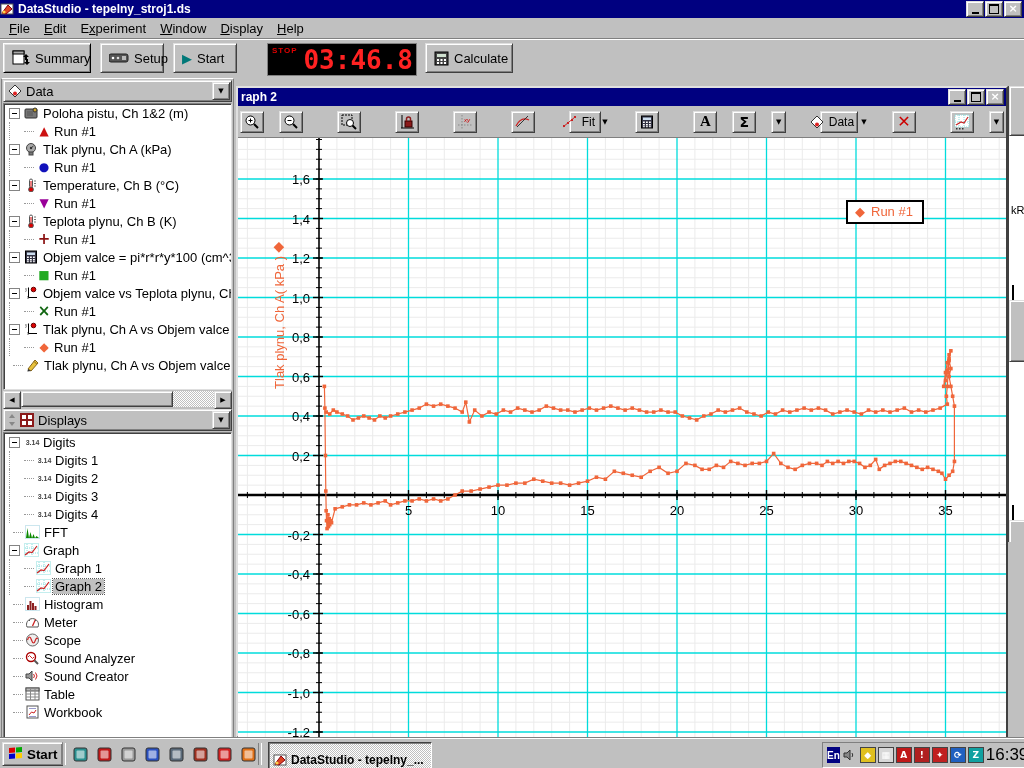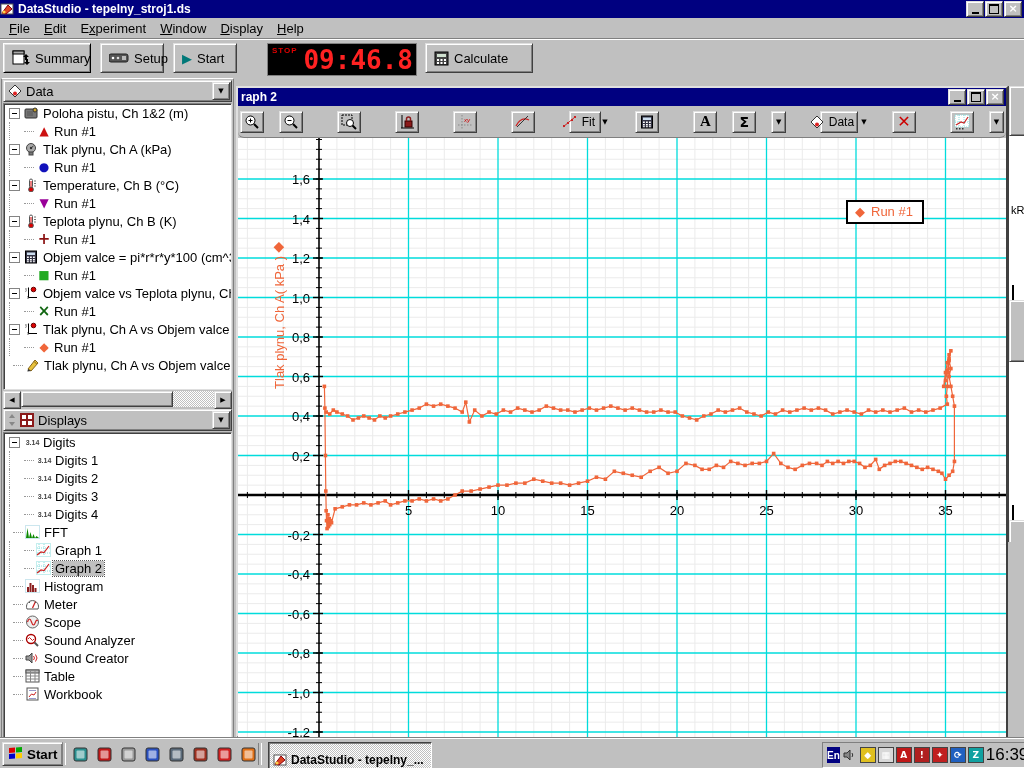--- a/index.html
+++ b/index.html
@@ -56,21 +56,21 @@
   .hscroll{height:16px;margin:1px;display:flex;}
   .scroll-btn{width:16px;height:16px;flex:none;display:flex;align-items:center;justify-content:center;
     font-size:7px;font-family:"DejaVu Sans",sans-serif;}
   .scroll-track{flex:1;position:relative;}
   .scroll-thumb{position:absolute;left:0;top:0;height:14px;width:150px;}
   
   #graph-window{left:236px;top:86px;width:772px;height:652px;background:#c0c0c0;
     border:2px solid;border-color:#dfdfdf #404040 #404040 #dfdfdf;box-sizing:border-box;}
   #graph-titlebar{height:18px;background:#000080;color:#fff;display:flex;align-items:center;}
   #graph-titlebar .t{font-weight:bold;font-size:12px;margin-left:3px;flex:1;}
-  #graph-toolbar{height:27px;display:flex;align-items:center;padding:2px 2px;gap:15px;border-bottom:1px solid #808080;border-radius:6px;}
+  #graph-toolbar{height:27px;display:flex;align-items:center;padding:2px 2px;gap:15px;border-bottom:1px solid #808080;}
   .gbtn{height:22px;min-width:24px;display:flex;align-items:center;justify-content:center;gap:3px;padding:0 2px;box-sizing:border-box;}
   .gbtn .txt{font-size:12px;padding:0 2px;}
   .gap{width:4px;flex:none;}
   #plot{position:relative;left:0;top:0;width:768px;height:604px;background:#fff;overflow:hidden;}
   #plot svg{position:absolute;left:0;top:0;}
   #legend{position:absolute;left:608px;top:62px;border:2px solid #000;background:#fff;
     display:flex;align-items:center;gap:6px;padding:2px 9px 3px 7px;}
   #legend .d{font-family:"DejaVu Sans",sans-serif;font-size:13px;}
   #ylabel-block{position:absolute;left:30px;top:100px;width:22px;text-align:center;}
   #ylabel-block .d{font-family:"DejaVu Sans",sans-serif;font-size:14px;display:block;}
@@ -153,23 +153,23 @@
         </svg>
       </span>
     <span>Setup</span>
   </button>
   <button class="tbtn raised" style="left:173px;width:64px">
     <span class="icon" style="color:#007878;font-family:'DejaVu Sans';font-size:13px;line-height:13px">▶</span>
     <span>Start</span>
   </button>
   <div id="timerbox" class="abs">
     <span id="timer-stop">STOP</span>
-    <span id="timer-value">09:46.8</span>
+    <span id="timer-value">03:46.8</span>
   </div>
-  <button class="tbtn raised" style="left:425px;width:108px">
+  <button class="tbtn raised" style="left:425px;width:88px">
     <span class="icon" id="i-calc">
         <svg width="15" height="15" viewBox="0 0 15 15">
           <rect x="1" y="1" width="13" height="13" fill="#444" stroke="#000"></rect>
           <rect x="3" y="3" width="9" height="3" fill="#cfe0cf"></rect>
           <g fill="#fff">
             <rect x="3" y="8" width="2" height="2"></rect>
             <rect x="6.5" y="8" width="2" height="2"></rect>
             <rect x="10" y="8" width="2" height="2"></rect>
             <rect x="3" y="11" width="2" height="2"></rect>
             <rect x="6.5" y="11" width="2" height="2"></rect>
@@ -404,20 +404,34 @@
       </div>
       <div class="tree-row">
         <span class="guide-h" style="margin-left: 9px;"></span>
         <span class="icon" style="width: 17px; flex: 0 0 auto; text-align: center;">
           <svg width="15" height="14" viewBox="0 0 15 14">
             <rect x="0.5" y="0.5" width="14" height="13" fill="#fff" stroke="#9cd" stroke-dasharray="1,1"></rect>
             <polygon points="1,13 2.5,3 4,13 5.5,7 7,13 8.5,9 10,13 11.5,11 14,13" fill="#0a8a00"></polygon>
           </svg>
         </span>
         <span class="lbl">FFT</span>
+      </div>
+      <div class="tree-row">
+        <span class="expander" style="margin-left: 5px;"></span>
+        <span class="icon" style="width: 17px; flex: 0 0 auto; text-align: center;">
+          <svg width="15" height="14" viewBox="0 0 15 14">
+            <rect x="0.5" y="0.5" width="14" height="13" fill="#fff" stroke="#8dd" stroke-dasharray="1,1"></rect>
+            <line x1="3" y1="1" x2="3" y2="13" stroke="#8dd" stroke-dasharray="1,1"></line>
+            <line x1="8" y1="1" x2="8" y2="13" stroke="#8dd" stroke-dasharray="1,1"></line>
+            <line x1="1" y1="10" x2="14" y2="10" stroke="#8dd" stroke-dasharray="1,1"></line>
+            <line x1="1" y1="5" x2="14" y2="5" stroke="#8dd" stroke-dasharray="1,1"></line>
+            <polyline points="1,12 5,9 8,9.5 13,3" fill="none" stroke="#c22" stroke-width="1.2"></polyline>
+          </svg>
+        </span>
+        <span class="lbl">Graph</span>
       </div>
       <div class="tree-row">
         <span class="guide"></span>
         <span class="guide-h" style="margin-left: 14px;"></span>
         <span class="icon" style="width: 17px; flex: 0 0 auto; text-align: center;">
           <svg width="15" height="14" viewBox="0 0 15 14">
             <rect x="0.5" y="0.5" width="14" height="13" fill="#fff" stroke="#8dd" stroke-dasharray="1,1"></rect>
             <line x1="3" y1="1" x2="3" y2="13" stroke="#8dd" stroke-dasharray="1,1"></line>
             <line x1="8" y1="1" x2="8" y2="13" stroke="#8dd" stroke-dasharray="1,1"></line>
             <line x1="1" y1="10" x2="14" y2="10" stroke="#8dd" stroke-dasharray="1,1"></line>

